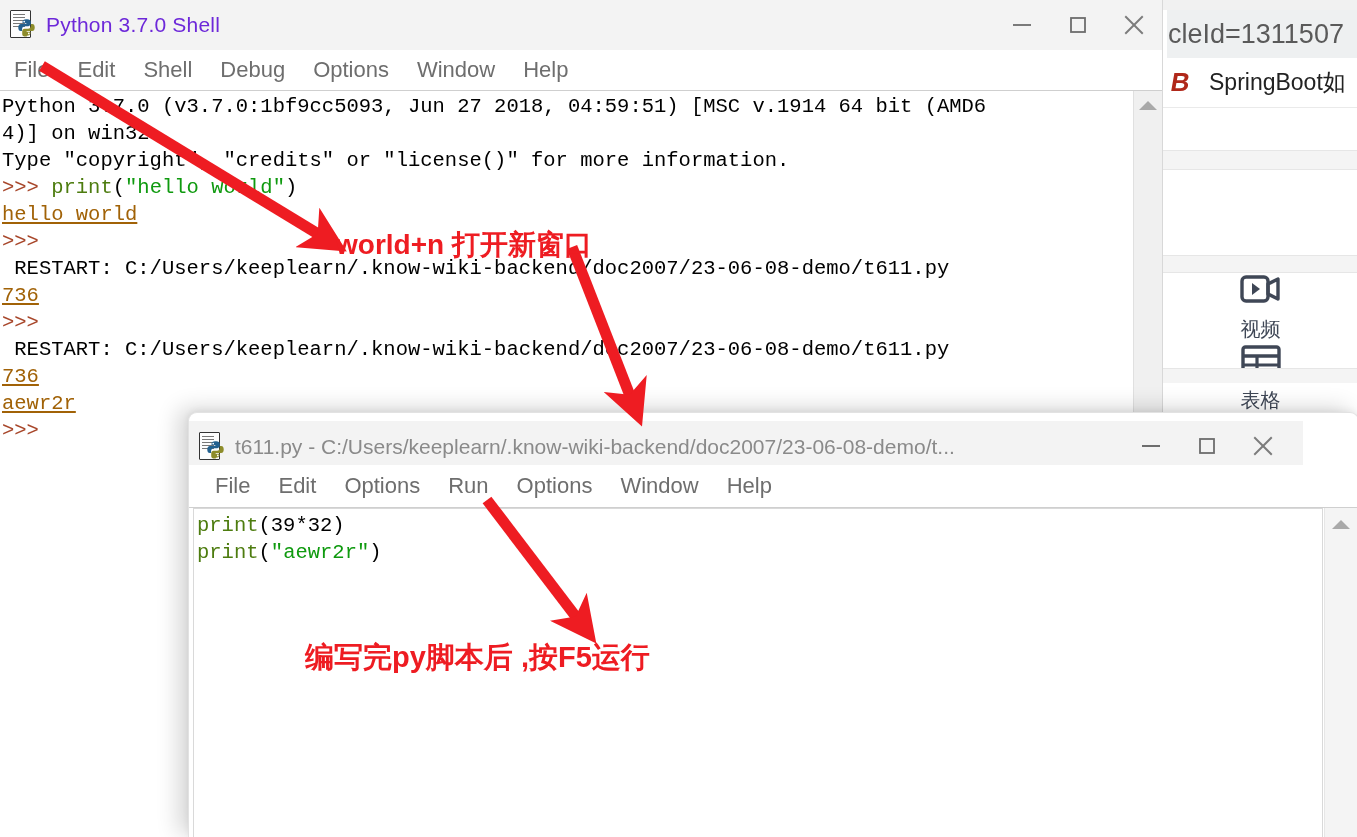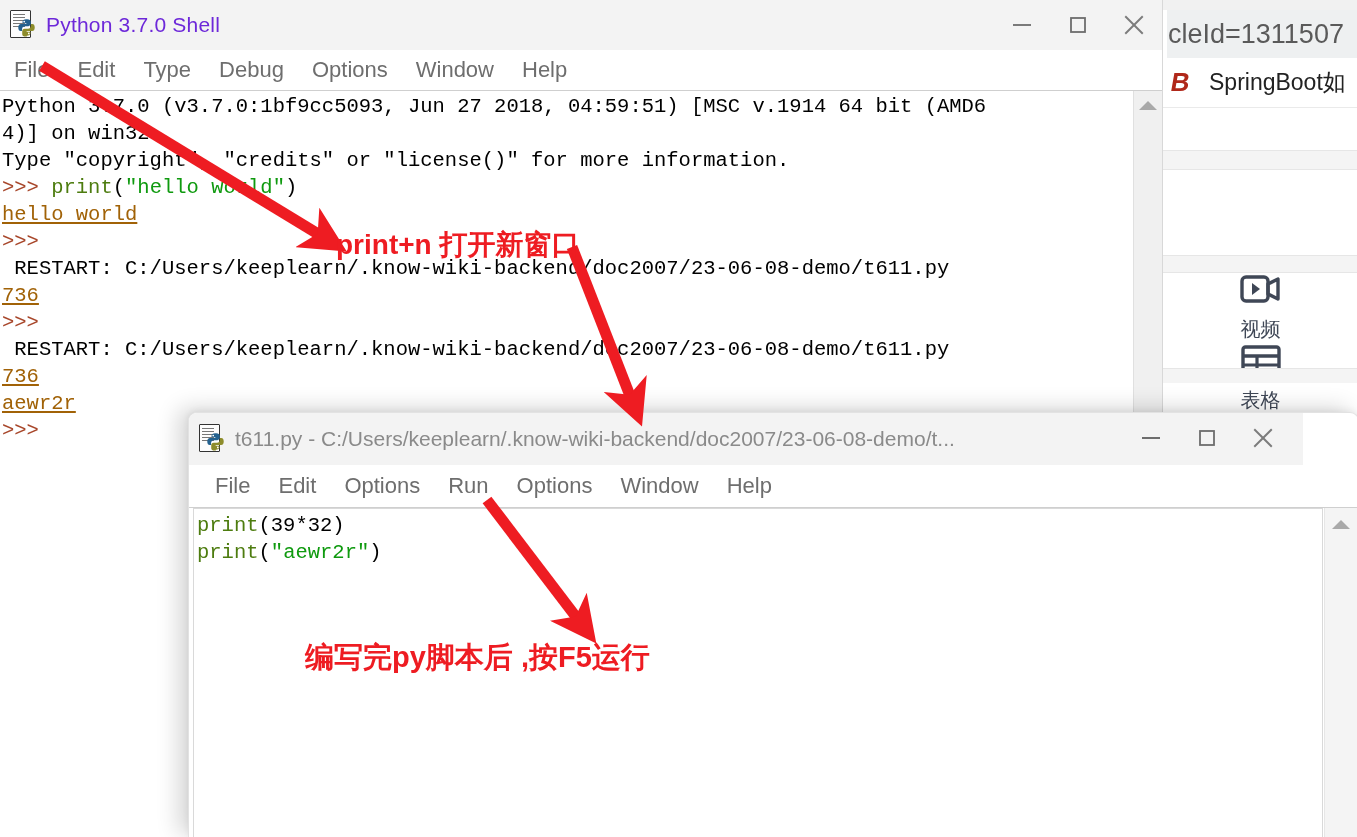--- a/index.html
+++ b/index.html
@@ -124,21 +124,21 @@
   
   #editor-window{
     position:absolute;left:188px;top:412px;width:1169px;height:425px;
     background:#ffffff;
     border-top-left-radius:9px;border-top-right-radius:9px;
     box-shadow:-10px -4px 22px rgba(0,0,0,.16), 0 -2px 6px rgba(0,0,0,.06);
     overflow:hidden;
     border:1px solid #e2e2e2;border-bottom:none;
   }
   #editor-titlebar{
-    position:absolute;left:0;top:0;width:1114px;height:52px;background:#f3f3f3;
+    position:absolute;left:0;top:8px;width:1114px;height:52px;background:#f3f3f3;
     display:flex;align-items:center;
   }
   #editor-title{font-size:21px;color:#8a8a8a;white-space:nowrap;}
   #editor-menubar{
     position:absolute;left:0;top:52px;width:1169px;height:42px;background:#ffffff;
     display:flex;align-items:center;padding-left:12px;border-bottom:1px solid #cfcfcf;
   }
   #editor-body{
     position:absolute;left:4px;top:95px;width:1128px;height:330px;background:#ffffff;
     border:1px solid #d9d9d9;border-bottom:none;overflow:hidden;
@@ -248,21 +248,21 @@
             <line x1="5" y1="5" x2="19" y2="19" stroke="#7c7c7c" stroke-width="1.6"></line>
             <line x1="19" y1="5" x2="5" y2="19" stroke="#7c7c7c" stroke-width="1.6"></line>
           </svg>
       </div>
     </div>
   </div>
 
   <div id="shell-menubar">
     <span class="menu-item">File</span>
     <span class="menu-item">Edit</span>
-    <span class="menu-item">Type</span>
+    <span class="menu-item">Shell</span>
     <span class="menu-item">Debug</span>
     <span class="menu-item">Options</span>
     <span class="menu-item">Window</span>
     <span class="menu-item">Help</span>
   </div>
 
   <div id="shell-body">
     <div id="shell-text"><div><span>Python 3.7.0 (v3.7.0:1bf9cc5093, Jun 27 2018, 04:59:51) [MSC v.1914 64 bit (AMD6</span></div><div><span>4)] on win32</span></div><div><span>Type "copyright", "credits" or "license()" for more information.</span></div><div><span class="k-prompt">&gt;&gt;&gt; </span><span class="k-name">print</span><span class="k-paren">(</span><span class="k-str">"hello world"</span><span class="k-paren">)</span></div><div><span class="k-out">hello world</span></div><div><span class="k-prompt">&gt;&gt;&gt; </span></div><div><span> RESTART: C:/Users/keeplearn/.know-wiki-backend/doc2007/23-06-08-demo/t611.py</span></div><div><span class="k-out">736</span></div><div><span class="k-prompt">&gt;&gt;&gt; </span></div><div><span> RESTART: C:/Users/keeplearn/.know-wiki-backend/doc2007/23-06-08-demo/t611.py</span></div><div><span class="k-out">736</span></div><div><span class="k-out">aewr2r</span></div><div><span class="k-prompt">&gt;&gt;&gt; </span></div></div>
   </div>
 
@@ -328,14 +328,14 @@
   <defs>
     <marker id="redhead" markerWidth="4.2" markerHeight="4.2" refX="2.2" refY="2.1" orient="auto">
       <path d="M0,0 L4.2,2.1 L0,4.2 L1.1,2.1 Z" fill="#ee1c22"></path>
     </marker>
   </defs>
   <line x1="42" y1="66" x2="328" y2="240" stroke="#ee1c22" stroke-width="11" marker-end="url(#redhead)"></line>
   <line x1="572" y1="247" x2="634" y2="406" stroke="#ee1c22" stroke-width="11" marker-end="url(#redhead)"></line>
   <line x1="487" y1="500" x2="583" y2="626" stroke="#ee1c22" stroke-width="11" marker-end="url(#redhead)"></line>
 </svg>
 
-<div class="anno-text" id="anno1">print+n 打开新窗口</div>
+<div class="anno-text" id="anno1">world+n 打开新窗口</div>
 <div class="anno-text" id="anno2">编写完py脚本后 ,按F5运行</div>
 
 </body></html>

